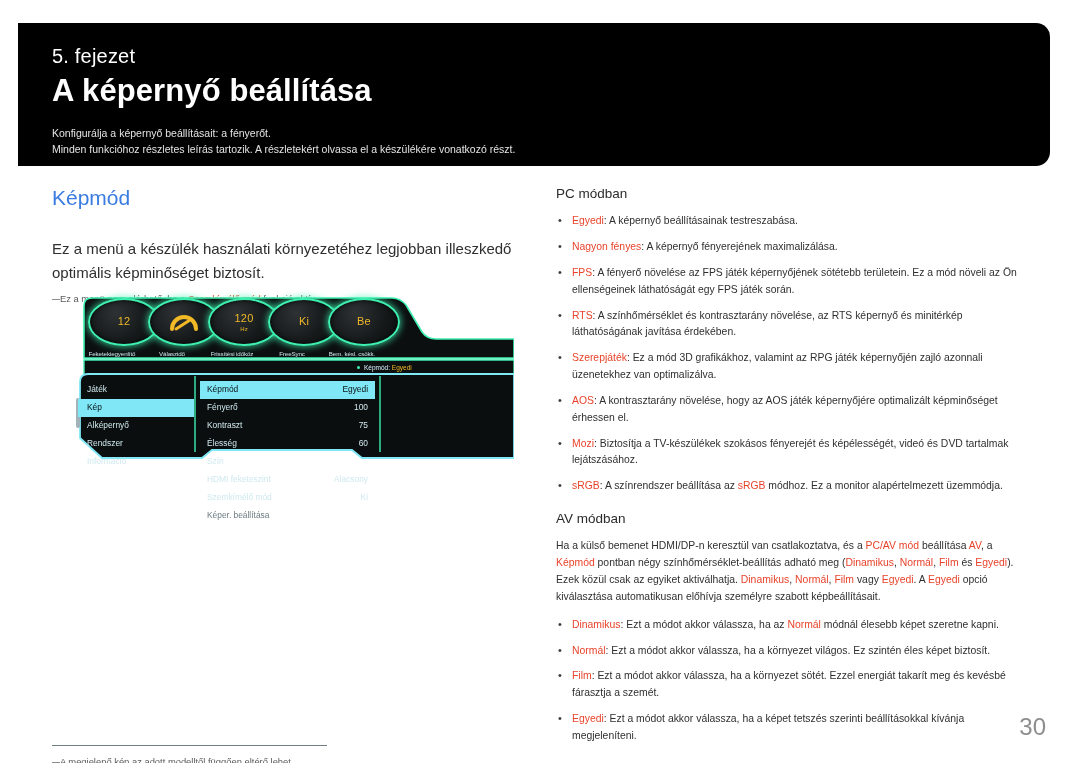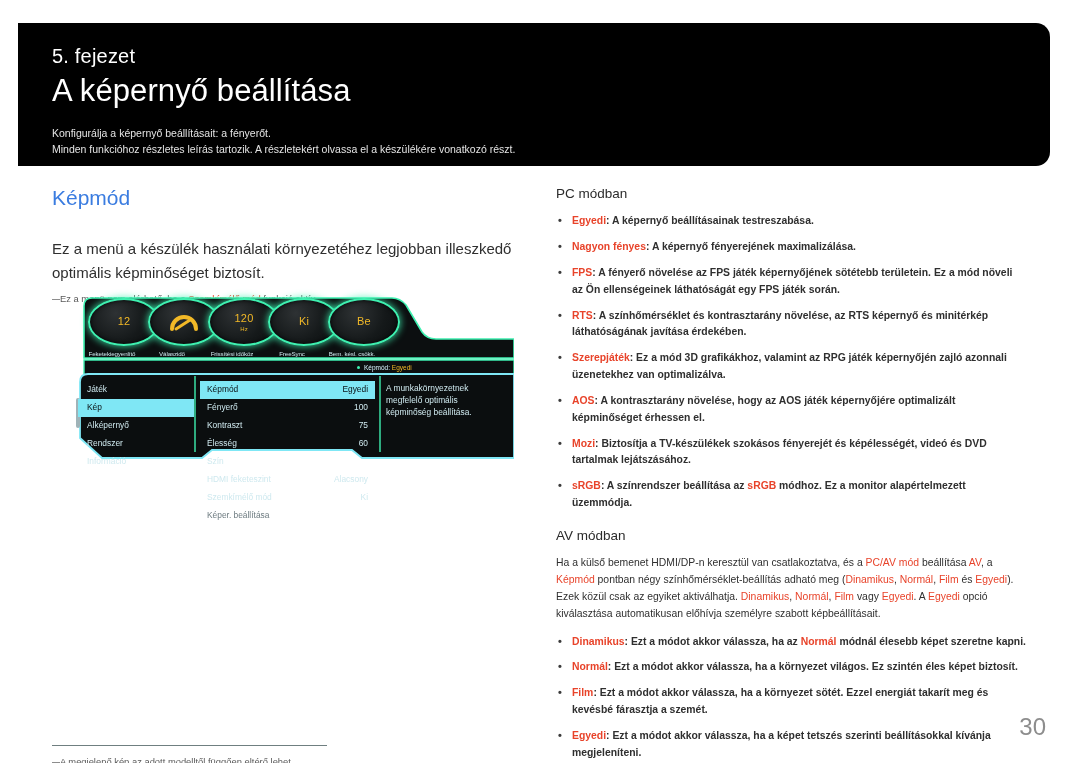--- a/index.html
+++ b/index.html
@@ -28,21 +28,21 @@
   .chapter-num {
     color: #ffffff;
     font-size: 20px;
     font-weight: 400;
     letter-spacing: .2px;
     line-height: 1.1;
   }
   .chapter-title {
     color: #ffffff;
     font-size: 31px;
-    font-weight: 400;
+    font-weight: 700;
     letter-spacing: .1px;
     margin-top: 6px;
     line-height: 1.15;
   }
   .chapter-desc {
     margin-top: 16px;
     color: #e4e4e4;
     font-size: 10.5px;
     line-height: 1.55;
   }
@@ -100,21 +100,21 @@
   .accent { color: #e8432a; }
 
   h3.sub-heading {
     font-size: 13.5px;
     font-weight: 400;
     color: #2b2b2b;
     margin-bottom: 11px;
     line-height: 1.2;
   }
 
-  ul.bullets { list-style: none; font-weight: bold; }
+  ul.bullets { list-style: none; }
   ul.bullets li {
     position: relative;
     padding-left: 16px;
     font-size: 10.4px;
     line-height: 1.62;
     color: #2f2f2f;
     margin-bottom: 9px;
   }
   ul.bullets li::before {
     content: "\2022";
@@ -370,21 +370,20 @@
         <div class="row">
           <span>Szemkímélő mód</span>
           <span>Ki</span>
         </div>
         <div class="row dim">
           <span>Képer. beállítása</span>
           <span></span>
         </div>
       </div>
 
-      <div class="osd-desc">A munkakörnyezetnek megfelelő optimális képminőség beállítása.</div>
     </div>
   </div>
 
   <div class="col-right">
     <h3 class="sub-heading">PC módban</h3>
     <ul class="bullets">
       <li><span class="accent">Egyedi</span><span>: A képernyő beállításainak testreszabása.</span></li>
       <li><span class="accent">Nagyon fényes</span><span>: A képernyő fényerejének maximalizálása.</span></li>
       <li><span class="accent">FPS</span><span>: A fényerő növelése az FPS játék képernyőjének sötétebb területein. Ez a mód növeli az Ön ellenségeinek láthatóságát egy FPS játék során.</span></li>
       <li><span class="accent">RTS</span><span>: A színhőmérséklet és kontrasztarány növelése, az RTS képernyő és minitérkép láthatóságának javítása érdekében.</span></li>

